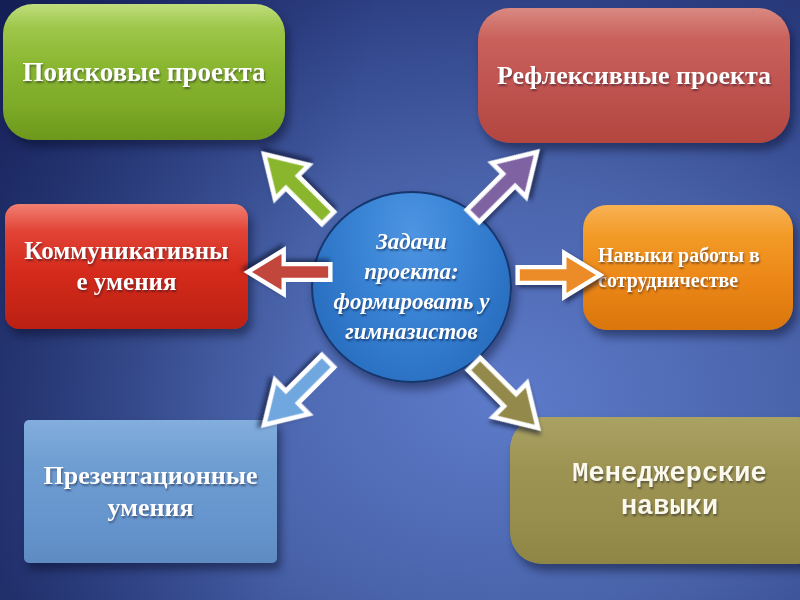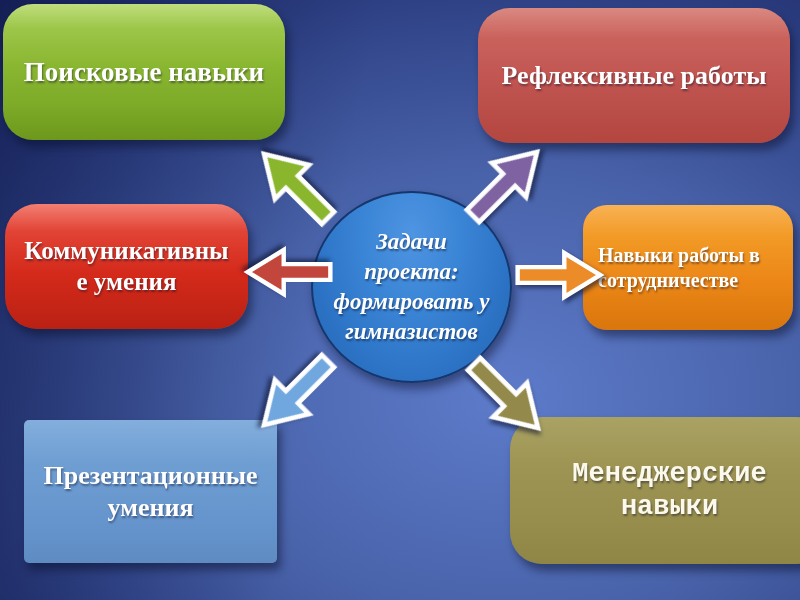--- a/index.html
+++ b/index.html
@@ -32,21 +32,21 @@
     border-radius: 30px; font-size: 27px;
     background: linear-gradient(180deg, #c0dd7d 0%, #9cc648 18%, #8ab732 45%, #7daa27 75%, #6d981c 100%);
   }
   .node-brick {
     left: 478px; top: 8px; width: 312px; height: 135px;
     border-radius: 32px; font-size: 26px;
     background: linear-gradient(180deg, #d98981 0%, #ca625c 22%, #c05450 55%, #b3463f 100%);
   }
   .node-red {
     left: 5px; top: 204px; width: 243px; height: 125px;
-    border-radius: 32px; font-size: 25px;
+    border-radius: 14px; font-size: 25px;
     background: linear-gradient(180deg, #f27f72 0%, #e14335 22%, #d42a1b 55%, #ba2113 100%);
   }
   .node-orange {
     left: 583px; top: 205px; width: 210px; height: 125px;
     border-radius: 24px; font-size: 20px;
     justify-content: flex-start; text-align: left; padding-left: 15px;
     background: linear-gradient(180deg, #f8b254 0%, #f29a26 25%, #ec8717 60%, #d9760c 100%);
   }
   .node-blue {
     left: 24px; top: 420px; width: 253px; height: 143px;
@@ -89,25 +89,25 @@
   .arrow-right      { left: 515px; top: 247px; }
   .arrow-down-left  { left: 248px; top: 364px; transform: rotate(135deg); }
   .arrow-down-right { left: 458px; top: 367px; transform: rotate(45deg); }
 </style>
 </head>
 <body>
 
 <div class="canvas">
 
   <div class="node node-green">
-    <span class="label">Поисковые навыки</span>
+    <span class="label">Поисковые проекта</span>
   </div>
 
   <div class="node node-brick">
-    <span class="label">Рефлексивные работы</span>
+    <span class="label">Рефлексивные проекта</span>
   </div>
 
   <div class="node node-red">
     <span class="label">Коммуникативны
 е умения</span>
   </div>
 
   <div class="node node-orange">
     <span class="label">Навыки работы в
 сотрудничестве</span>

